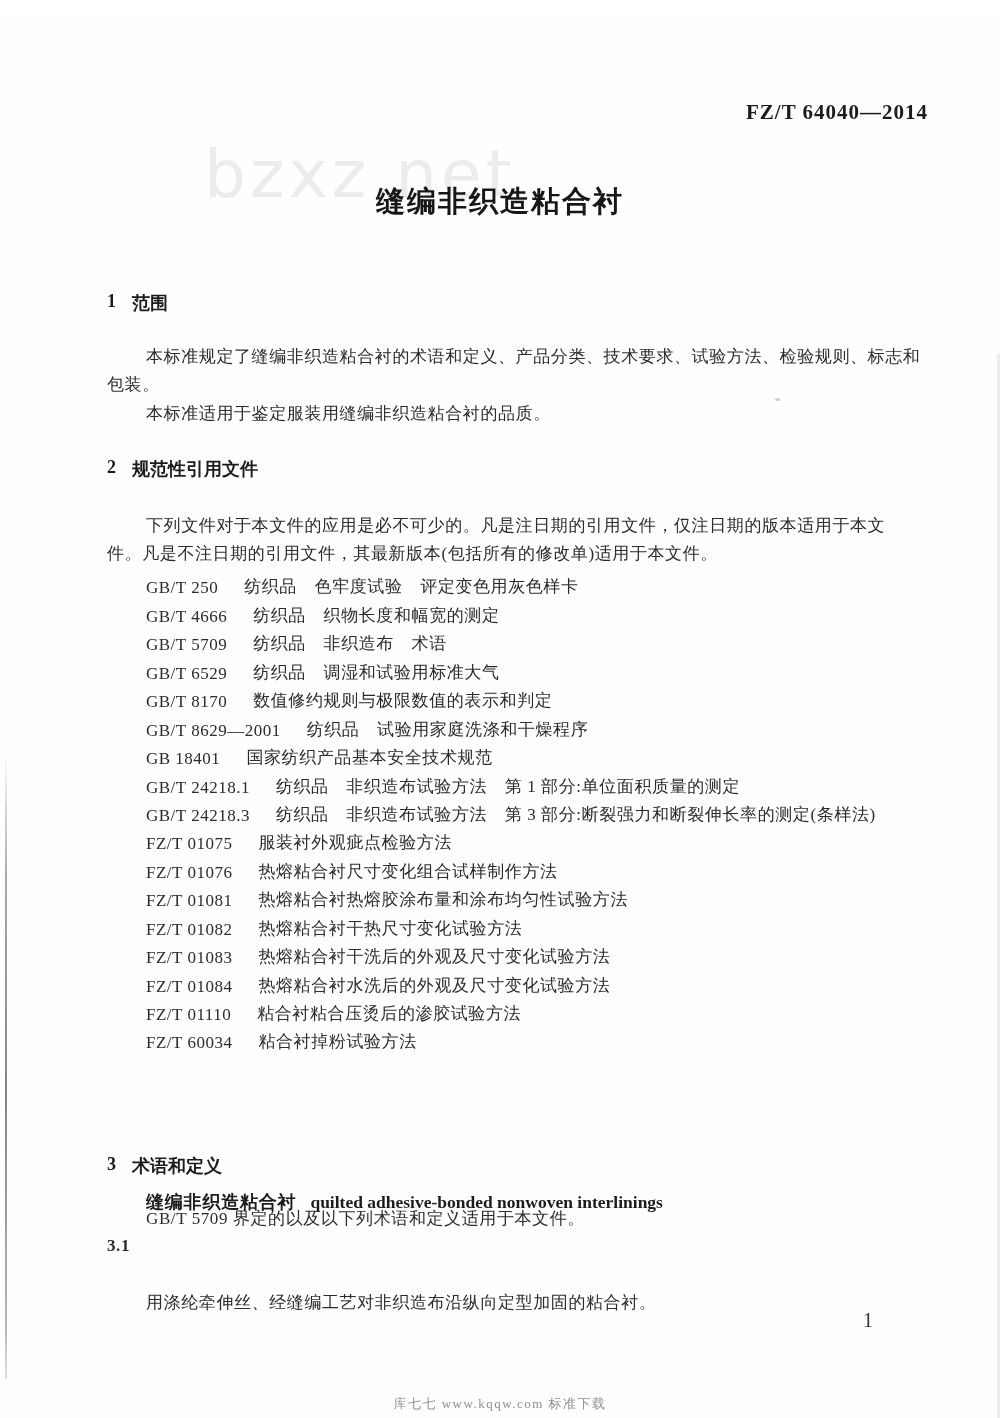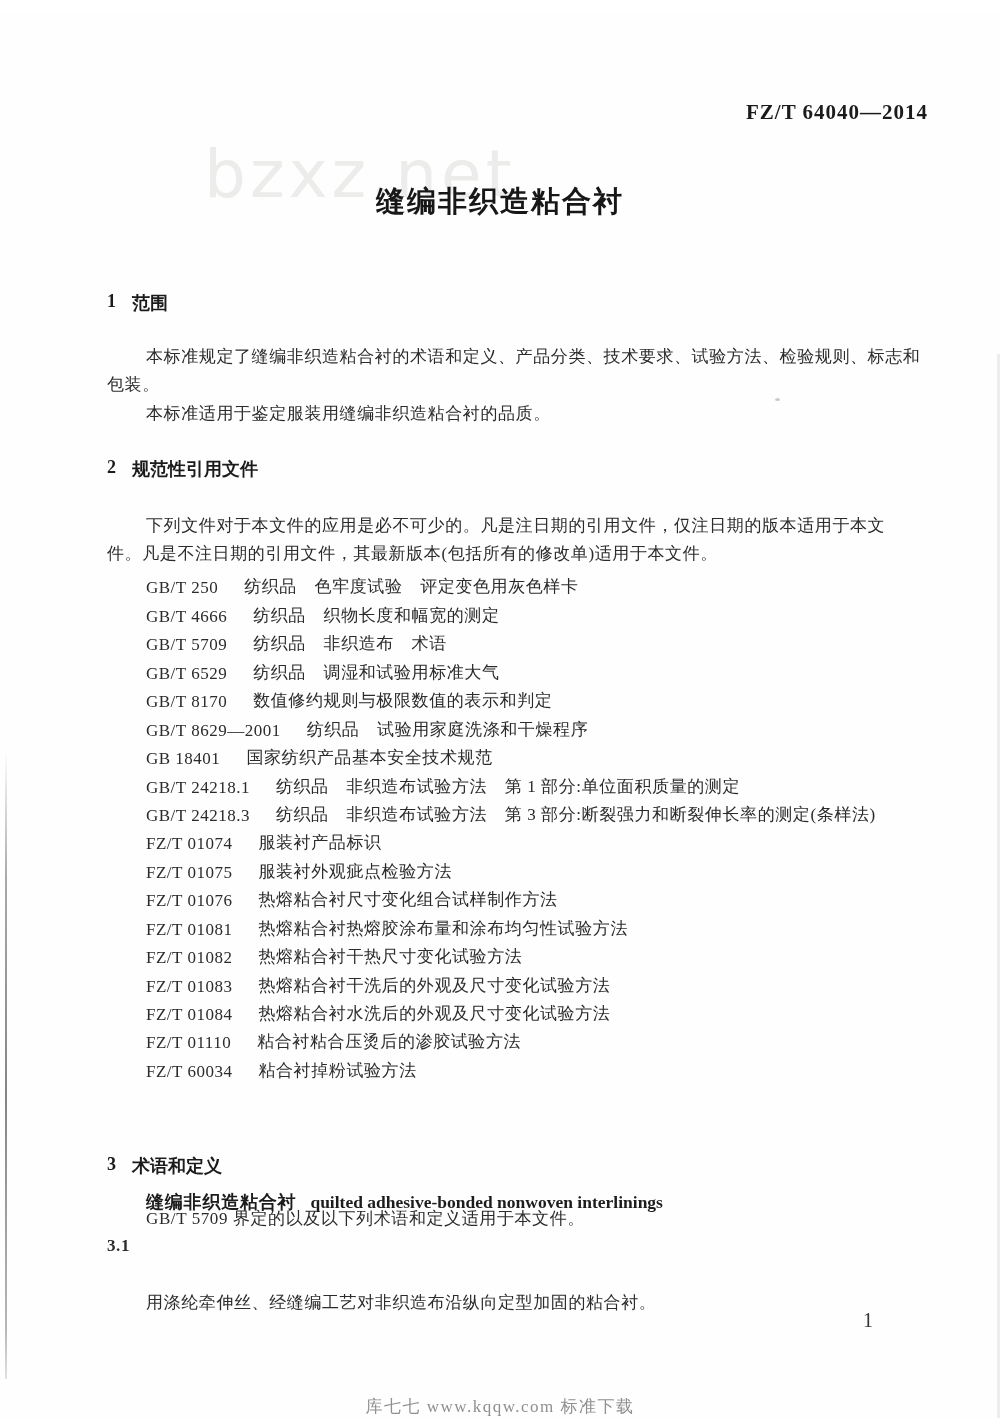--- a/index.html
+++ b/index.html
@@ -37,21 +37,21 @@
     font-size:17px;white-space:nowrap;align-items:flex-end;
   }
   .ref-code{letter-spacing:0.5px;}
   .ref-title{letter-spacing:0.6px;}
   .term-line{top:1176px;left:146px;font-weight:bold;white-space:nowrap;}
   .term-zh{font-size:18px;letter-spacing:0.8px;color:#1c1c1c;}
   .term-en{font-size:17.5px;margin-left:14px;color:#1c1c1c;}
   .page-number{top:1295px;left:863px;font-size:20px;color:#333;}
   .footer-text{
     top:1381px;left:0;width:100%;text-align:center;
-    font-size:17px;letter-spacing:1.5px;color:#8f8f8f;white-space:nowrap;
+    font-size:13px;letter-spacing:1.5px;color:#8f8f8f;white-space:nowrap;
   }
   .bottom-band{
     left:0;right:0;bottom:0;height:9px;
     background:linear-gradient(#e9e9e7,#d4d4d2);
   }
   .left-artifact{
     left:5px;top:738px;width:2px;height:627px;
     background:linear-gradient(rgba(140,140,140,0),#9a9a9a 20%,#6f6f6f 55%,#aaaaaa 92%,rgba(170,170,170,.4));
     opacity:.85;
   }
@@ -132,24 +132,20 @@
       <span class="ref-code">GB/T 24218.1</span>
       <span class="ref-title">纺织品　非织造布试验方法　第 1 部分:单位面积质量的测定</span>
     </div>
 
     <div class="ref-row">
       <span class="ref-code">GB/T 24218.3</span>
       <span class="ref-title">纺织品　非织造布试验方法　第 3 部分:断裂强力和断裂伸长率的测定(条样法)</span>
     </div>
 
 
-    <div class="ref-row">
-      <span class="ref-code">FZ/T 01074</span>
-      <span class="ref-title">服装衬产品标识</span>
-    </div>
 
     <div class="ref-row">
       <span class="ref-code">FZ/T 01075</span>
       <span class="ref-title">服装衬外观疵点检验方法</span>
     </div>
 
     <div class="ref-row">
       <span class="ref-code">FZ/T 01076</span>
       <span class="ref-title">热熔粘合衬尺寸变化组合试样制作方法</span>
     </div>

